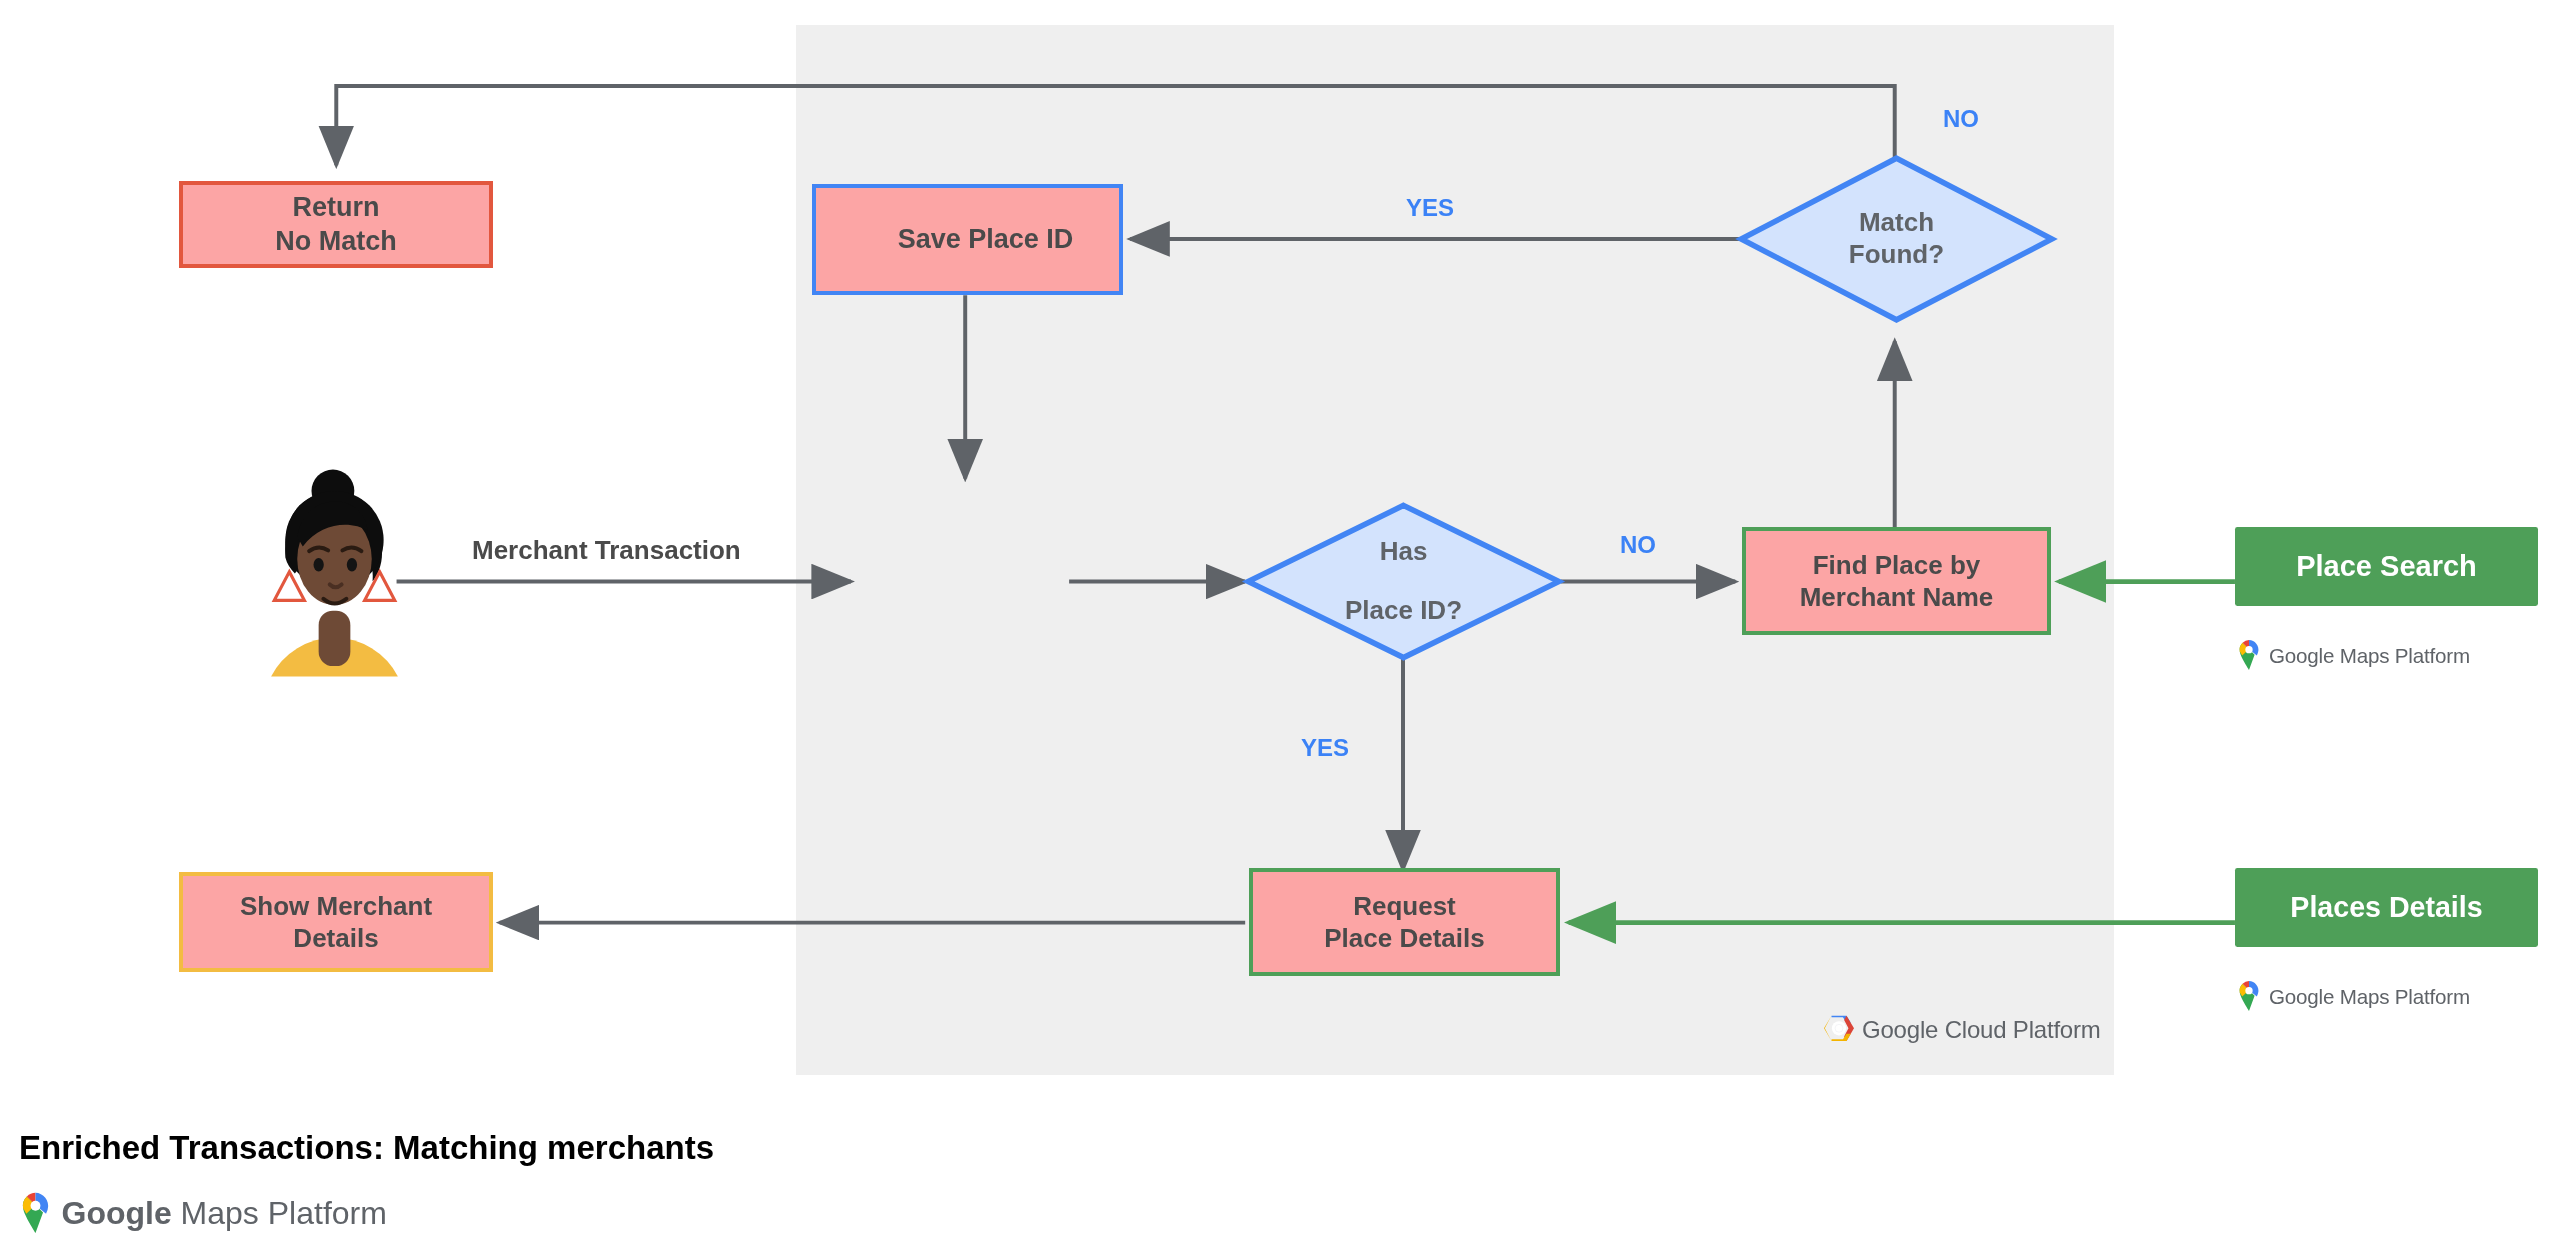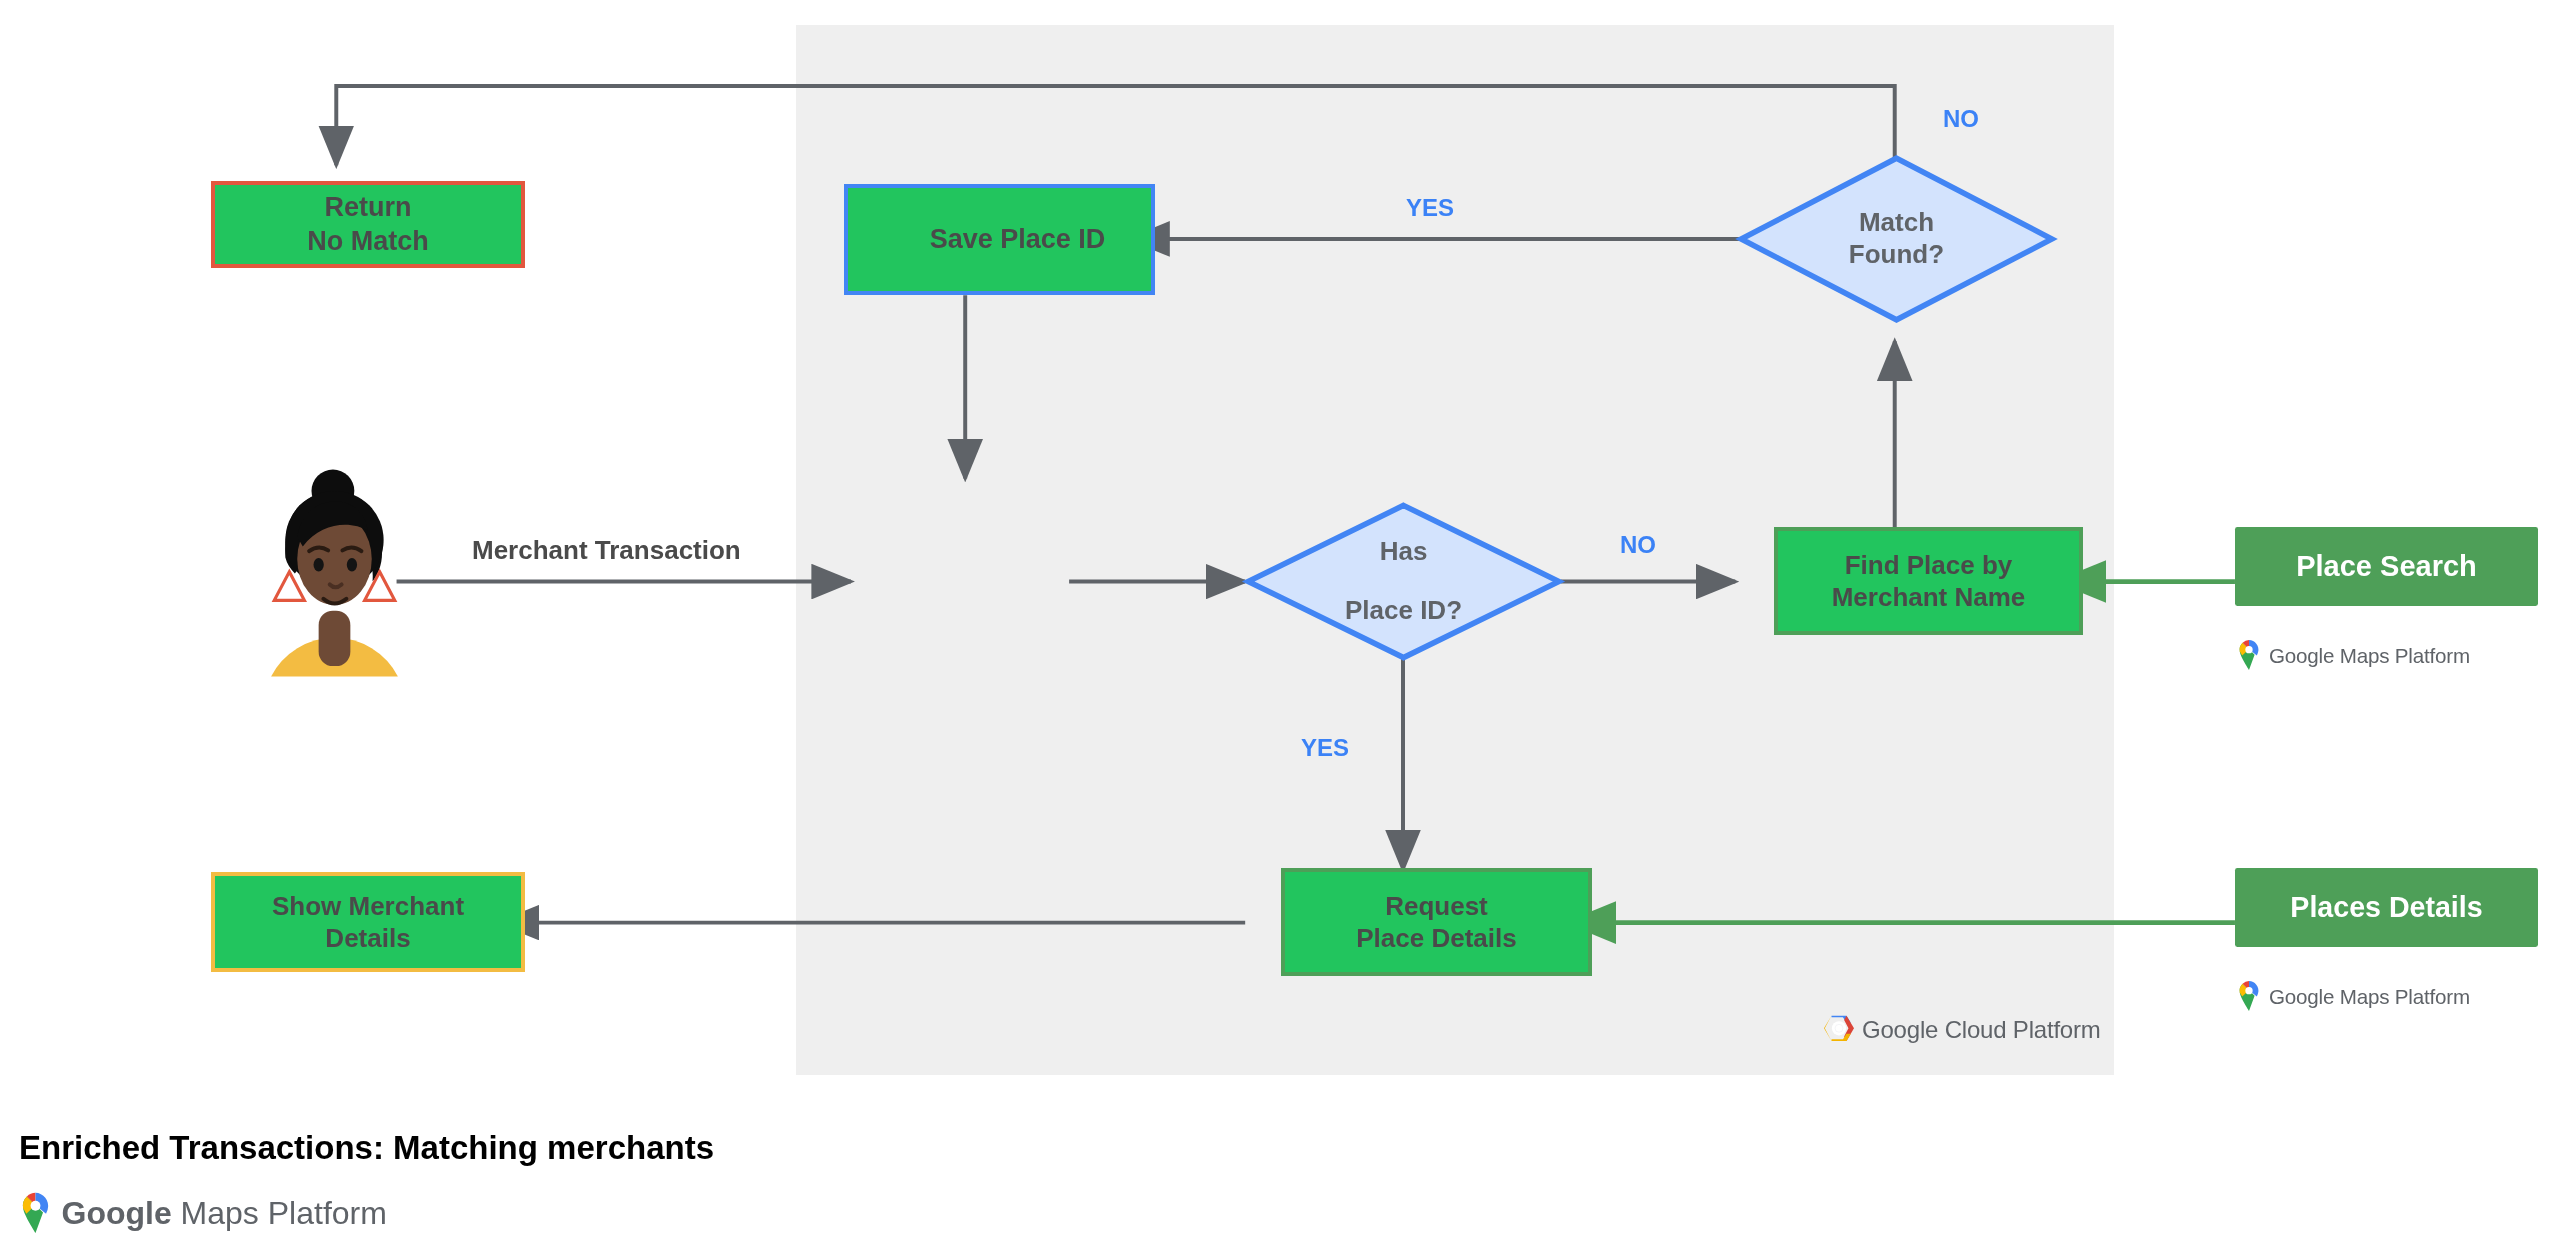--- a/index.html
+++ b/index.html
@@ -25,25 +25,24 @@
     background: #efefef;
   }
 
   
   .node {
     position: absolute;
     display: flex;
     align-items: center;
     justify-content: center;
     text-align: center;
-    background: #22c55e;
+    background: #fca5a5;
     color: #4a4a4a;
     font-weight: bold;
     line-height: 1.24;
-    margin-left: 32px;
   }
   .node.red    { border: 4.8px solid #e2573e; }
   .node.blue   { border: 4.8px solid #4285f4; }
   .node.green  { border: 4.8px solid #4e9f58; }
   .node.yellow { border: 4.8px solid #f3bc42; }
 
   .node .lbl { display: block; width: 100%; }
 
   
   .chip {

